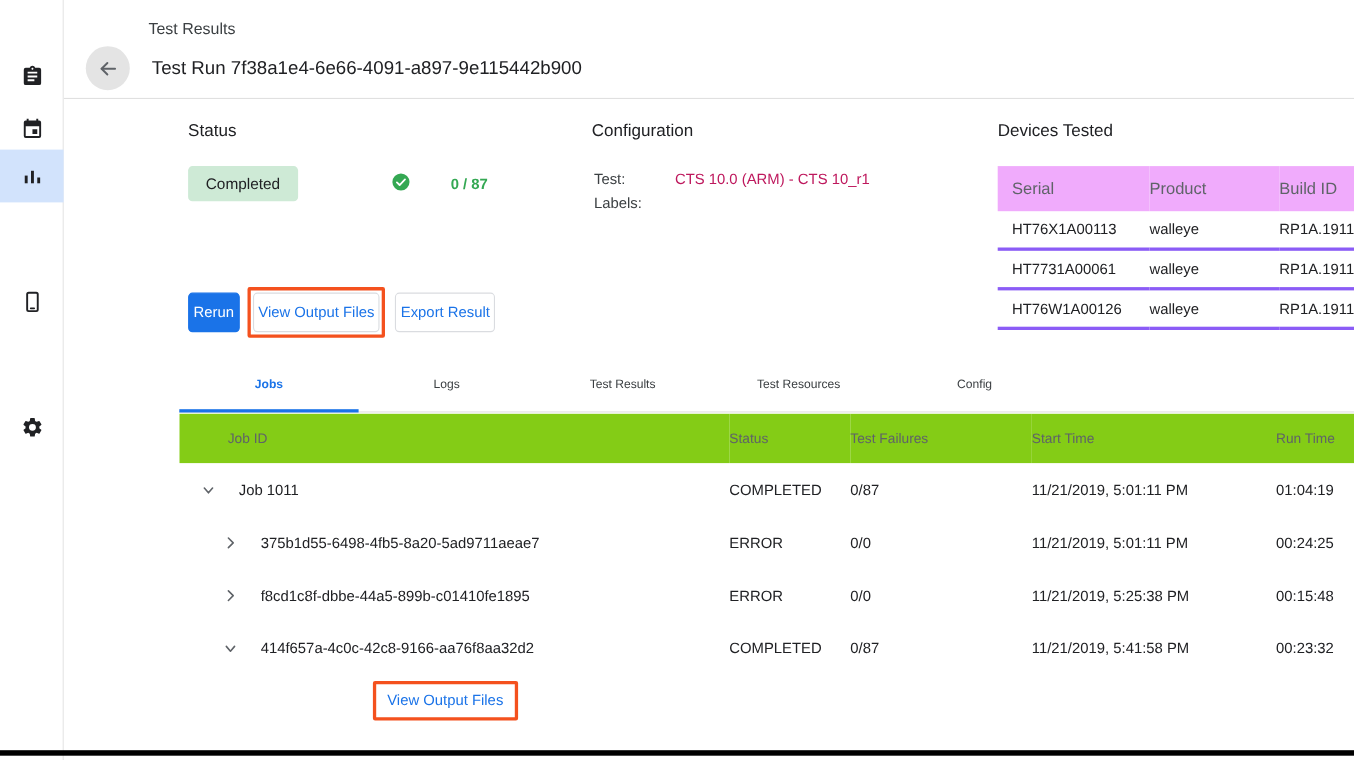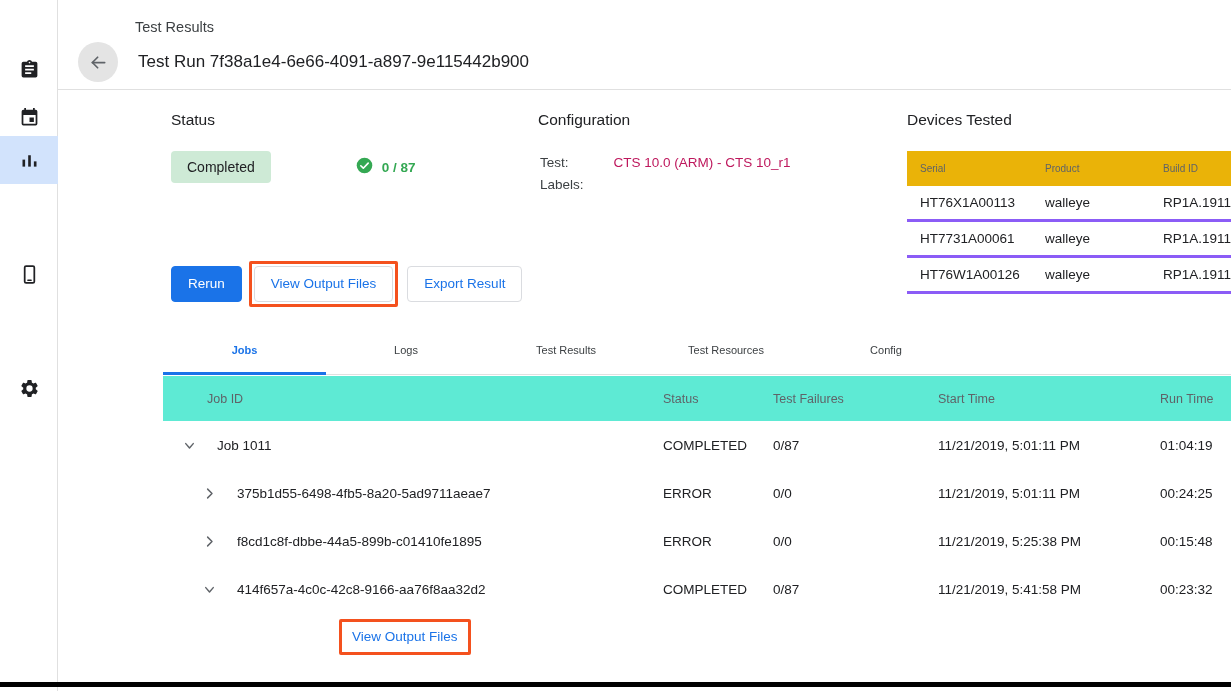--- a/index.html
+++ b/index.html
@@ -123,40 +123,41 @@
     line-height: 16px;
     display: inline-block;
   }
   .fail-count {
     display: flex;
     align-items: center;
     margin-left: 85px;
     color: #34a853;
     font-size: 13.5px;
     font-weight: bold;
+    gap: 28px;
   }
   .fail-count .ok-icon { margin-right: 9px; display: block; }
 
   .cfg-table { font-size: 13.5px; color: #3c4043; line-height: 20px; }
   .cfg-table td { padding: 0 0 0 0; vertical-align: top; }
   .cfg-key { color: #3c4043; padding-right: 28px !important; white-space: nowrap; }
   .cfg-val { color: #be185d; white-space: nowrap; }
 
   
   .dev-table {
     width: 100%;
     border-collapse: collapse;
     font-size: 13.5px;
   }
   .dev-table thead th {
-    background: #eab308;
+    background: #f0abfc;
     text-align: left;
     font-weight: 400;
     color: #5f6368;
-    font-size: 10px;
+    font-size: 15px;
     padding: 12px 0 12px 0;
     border: none;
   }
   .dev-table thead th:first-child { padding-left: 13px; }
   .dev-table tbody td {
     padding: 9px 0 9px 0;
     border-bottom: 3px solid #8b5cf6;
     color: #202124;
     font-size: 13.5px;
     white-space: nowrap;
@@ -172,21 +173,21 @@
     left: 113px;
     top: 261px;
     display: flex;
     align-items: center;
   }
   .btn {
     font-family: "Liberation Sans", sans-serif;
     font-size: 13.5px;
     line-height: 16px;
     border-radius: 4px;
-    padding: 9px 16px;
+    padding: 9px 4px;
     cursor: pointer;
     white-space: nowrap;
   }
   .btn-primary {
     background: #1a73e8;
     color: #ffffff;
     border: 1px solid #1a73e8;
   }
   .btn-outline {
     background: #ffffff;
@@ -241,21 +242,21 @@
     right: 0;
     bottom: 5px;
     overflow: hidden;
   }
   .jobs-table {
     width: 100%;
     border-collapse: collapse;
     table-layout: fixed;
   }
   .jobs-table thead th {
-    background: #5eead4;
+    background: #84cc16;
     text-align: left;
     font-weight: 400;
     color: #5f6368;
     font-size: 12.5px;
     height: 45px;
     padding: 0;
     vertical-align: middle;
   }
   .jobs-table tbody td {
     font-size: 13.5px;

